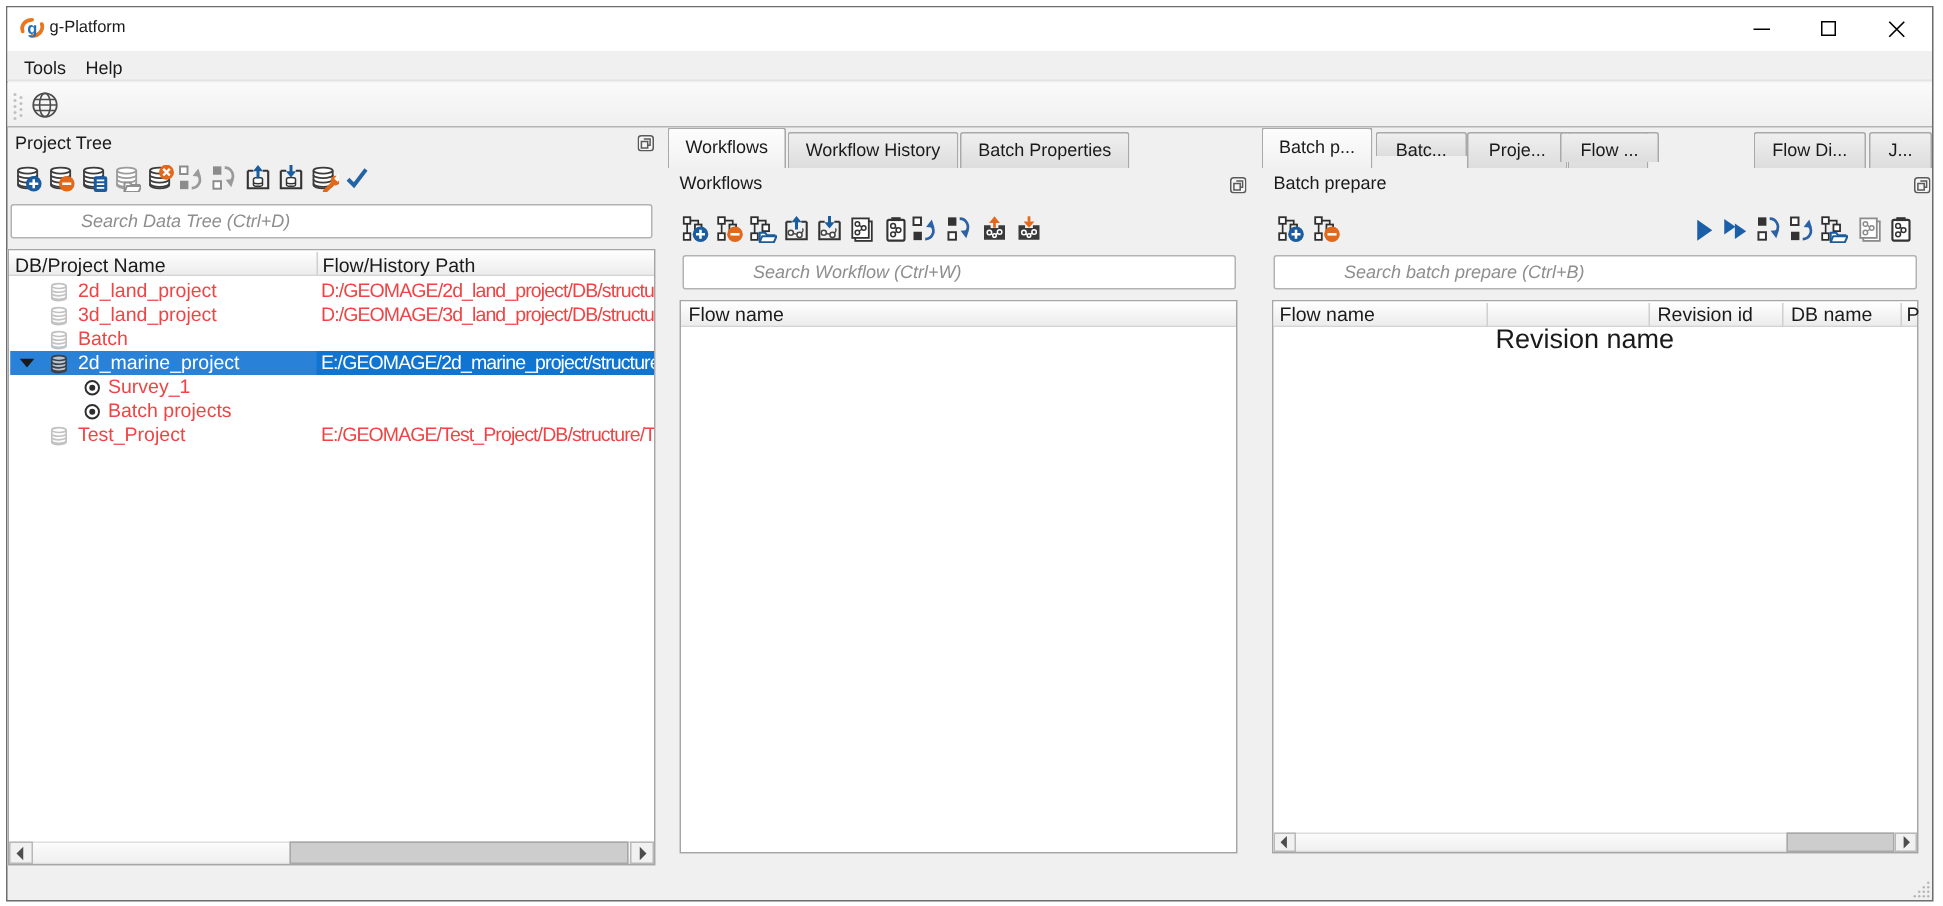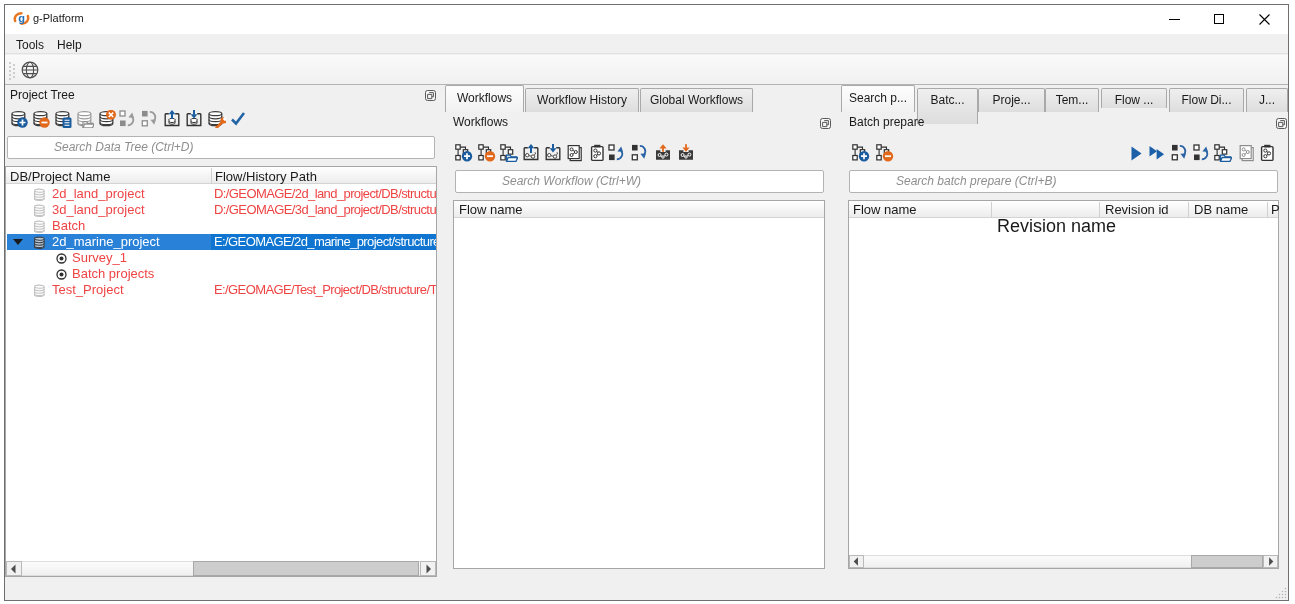--- a/index.html
+++ b/index.html
@@ -333,21 +333,21 @@
       <use href="#larr"></use>
     </svg>
   <div class="sthumb" style="left:193px;top:561px;width:226px;height:15px;"></div>
   <div class="sbtn" style="left:420px;top:561px;width:16px;height:15px;"></div>
   <svg class="abs" style="left:420px;top:561px" width="16" height="16" viewBox="0 0 16 16">
       <use href="#rarr"></use>
     </svg>
 
   <div class="tab on" style="left:445px;top:85px;width:79px;height:27px;line-height:25px;">Workflows</div>
   <div class="tab off" style="left:525px;top:88px;width:114px;height:24px;line-height:23px;">Workflow History</div>
-  <div class="tab off" style="left:640px;top:88px;width:113px;height:24px;line-height:23px;">Global Workflows</div>
+  <div class="tab off" style="left:640px;top:88px;width:113px;height:24px;line-height:23px;">Batch Properties</div>
   <div class="txt" style="left:453px;top:115px;font-size:12px;">Workflows</div>
   <svg class="abs" style="left:820px;top:118px" width="11" height="11" viewBox="0 0 11 11">
       <use href="#floatbtn"></use>
     </svg>
   <svg class="abs" style="left:455px;top:144px" width="18" height="18" viewBox="0 0 18 18">
       <use href="#wf"></use>
       <g transform="translate(12,12.2)">
         <use href="#bplus"></use>
       </g>
     </svg>
@@ -392,25 +392,25 @@
   <svg class="abs" style="left:677px;top:144px" width="18" height="18" viewBox="0 0 18 18">
       <use href="#darkbox"></use>
       <use href="#arrdownorange"></use>
     </svg>
   <div class="searchbox" style="left:455px;top:170px;width:369px;height:23px;"></div>
   <div class="ph" style="left:460px;top:174px;">Search Workflow (Ctrl+W)</div>
   <div class="tbl" style="left:453px;top:200px;width:372px;height:369px;"></div>
   <div class="thead" style="left:454px;top:201px;width:370px;height:17px;"></div>
   <div class="txt" style="left:459px;top:202px;font-size:13px;">Flow name</div>
 
-  <div class="tab on" style="left:841px;top:85px;width:74px;height:27px;line-height:25px;">Search p...</div>
-  <div class="tab off" style="left:917px;top:88px;width:61px;height:36px;line-height:23px;">Batc...</div>
+  <div class="tab on" style="left:841px;top:85px;width:74px;height:27px;line-height:25px;">Batch p...</div>
+  <div class="tab off" style="left:917px;top:88px;width:61px;height:16px;line-height:23px;">Batc...</div>
   <div class="tab off" style="left:978px;top:88px;width:67px;height:24px;line-height:23px;">Proje...</div>
   <div class="tab off" style="left:1045px;top:88px;width:54px;height:24px;line-height:23px;">Tem...</div>
-  <div class="tab off" style="left:1101px;top:88px;width:66px;height:20px;line-height:23px;">Flow ...</div>
+  <div class="tab off" style="left:1040px;top:88px;width:66px;height:20px;line-height:23px;">Flow ...</div>
   <div class="tab off" style="left:1169px;top:88px;width:75px;height:24px;line-height:23px;">Flow Di...</div>
   <div class="tab off" style="left:1246px;top:88px;width:42px;height:24px;line-height:23px;">J...</div>
   <div class="txt" style="left:849px;top:115px;font-size:12px;">Batch prepare</div>
   <svg class="abs" style="left:1276px;top:118px" width="11" height="11" viewBox="0 0 11 11">
       <use href="#floatbtn"></use>
     </svg>
   <svg class="abs" style="left:852px;top:144px" width="18" height="18" viewBox="0 0 18 18">
       <use href="#wf"></use>
       <g transform="translate(12,12.2)">
         <use href="#bplus"></use>

